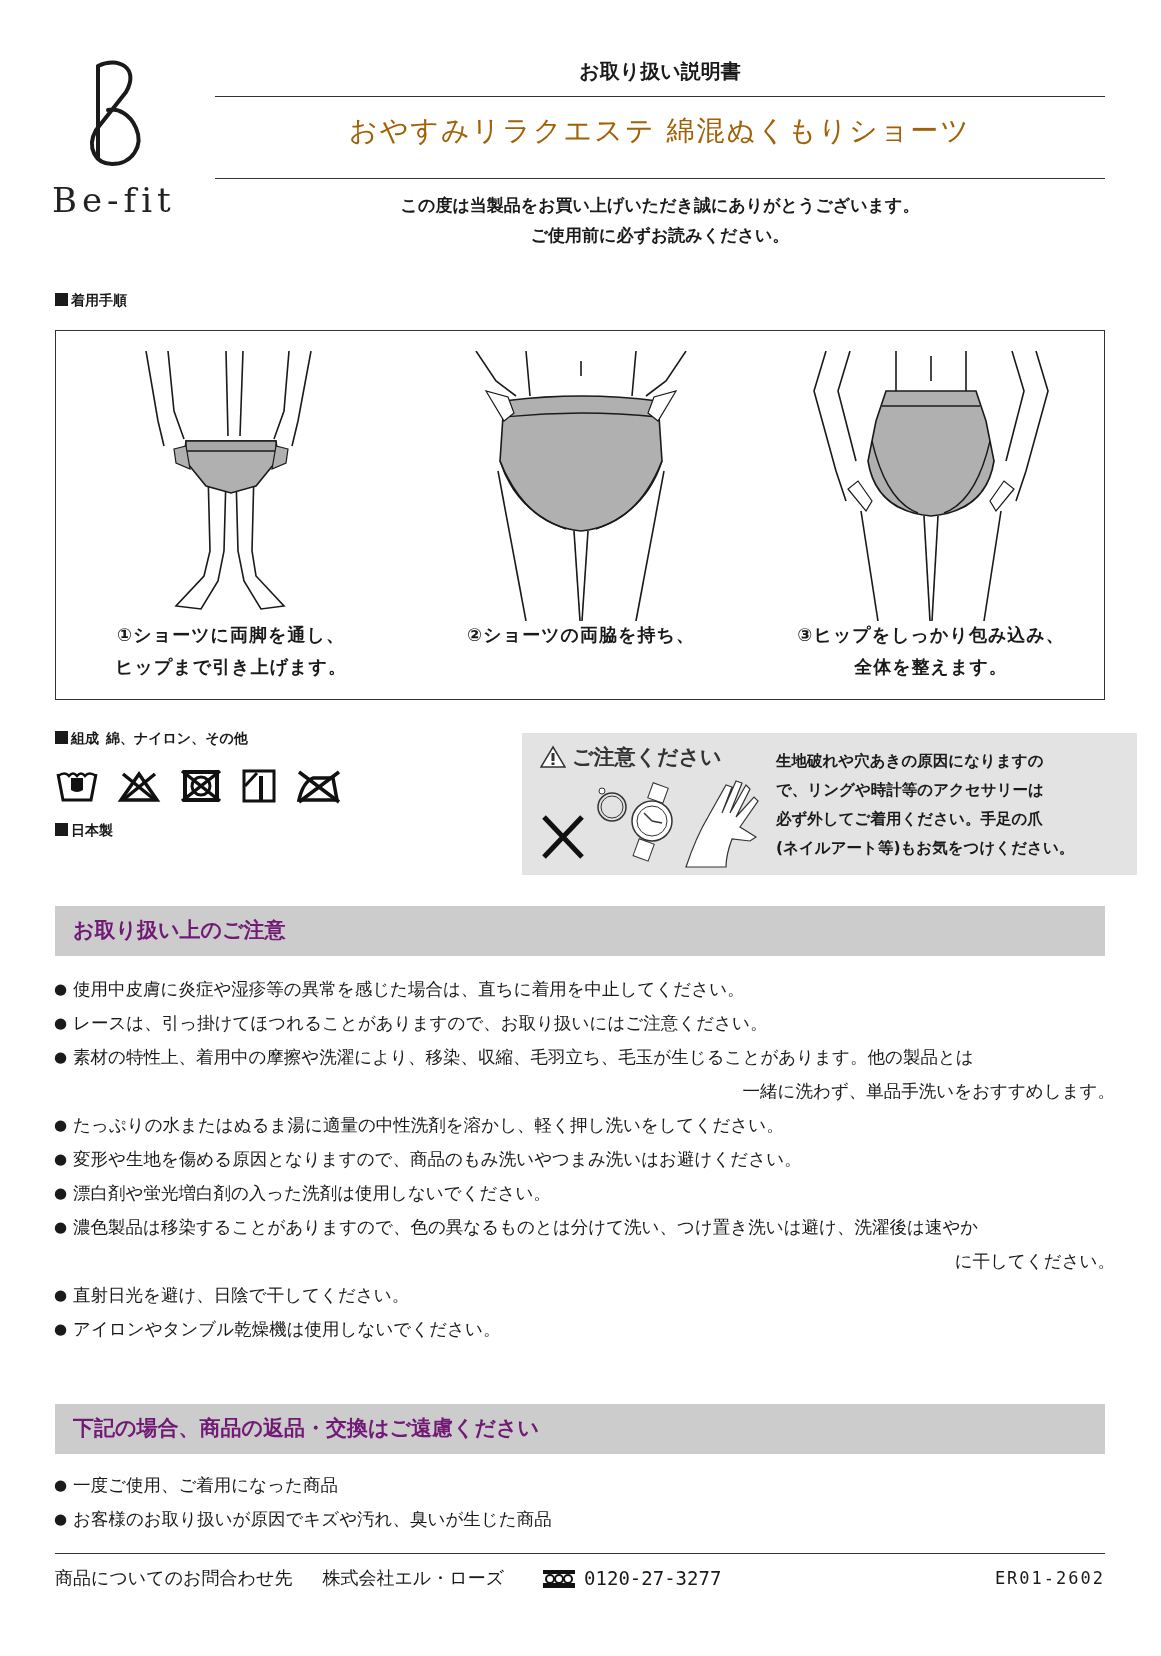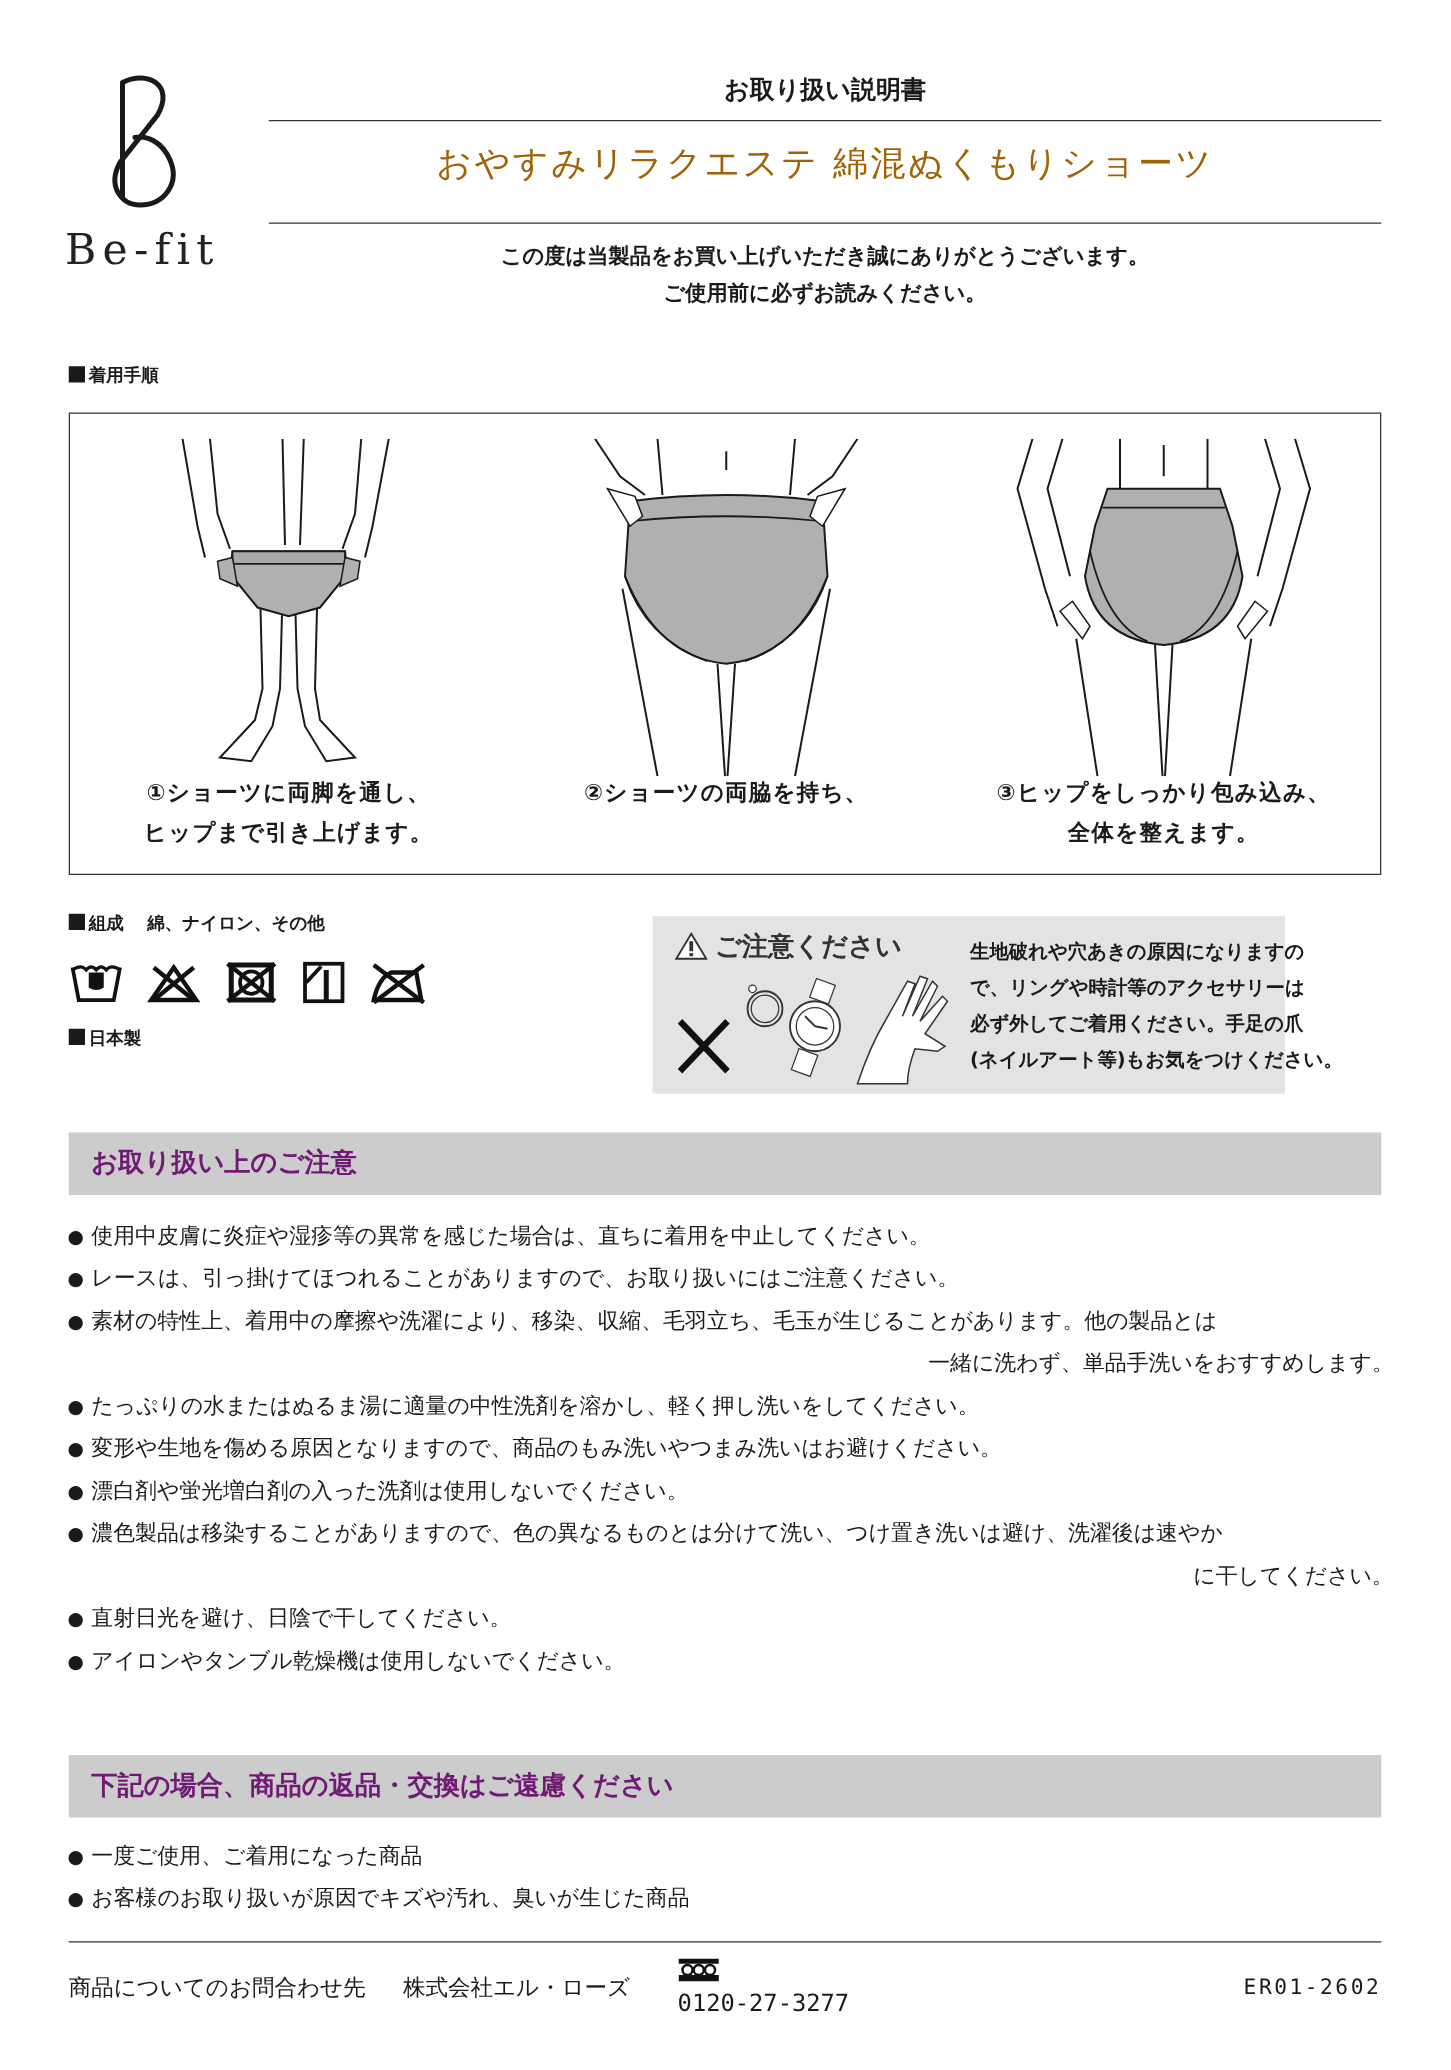--- a/index.html
+++ b/index.html
@@ -32,42 +32,42 @@
   .step svg { position: absolute; left: 50px; top: 20px; }
   .step-caption { position: absolute; left: 0; top: 288px; width: 350px; text-align: center; font-size: 18px; font-weight: bold; line-height: 32px; letter-spacing: 1px; }
 
   
   .composition { left: 55px; top: 730px; }
   .care-icons { left: 55px; top: 768px; display: flex; gap: 18px; }
   .care-icons svg { display: block; }
   .made-in { left: 55px; top: 822px; }
 
   
-  .caution-box { left: 522px; top: 733px; width: 506px; height: 142px; background: #e3e3e3; }
+  .caution-box { left: 522px; top: 733px; width: 615px; height: 142px; background: #e3e3e3; }
   .caution-title { position: absolute; left: 18px; top: 10px; font-size: 21px; font-weight: bold; color: #333; display: flex; align-items: center; gap: 6px; }
   .caution-illus { position: absolute; left: 14px; top: 44px; }
   .caution-text { position: absolute; left: 254px; top: 14px; width: 320px; font-size: 15.5px; font-weight: bold; line-height: 29px; }
 
   
   .sec-header { left: 55px; width: 1050px; height: 50px; background: #cccccc; }
   .sec-header span { position: absolute; left: 18px; top: 10px; font-size: 21px; font-weight: bold; color: #701a75; }
   .sec-1 { top: 906px; }
   .sec-2 { top: 1404px; }
 
   .bullets { left: 55px; width: 1060px; font-size: 17.5px; line-height: 34px; }
   .bullets li { list-style: none; position: relative; padding-left: 18px; }
   .bullets li::before { content: "●"; position: absolute; left: -1px; top: 0; font-size: 15px; }
   .bullets li .cont { display: block; text-align: right; }
   .list-1 { top: 972px; }
   .list-2 { top: 1468px; }
 
   .rule-footer { left: 55px; top: 1553px; width: 1050px; }
   .footer { left: 55px; top: 1566px; width: 1050px; font-size: 18px; display: flex; align-items: center; }
   .footer .contact { margin-right: 30px; }
-  .footer .free-dial { display: inline-flex; align-items: flex-start; gap: 6px; font-family: "DejaVu Sans Mono", "Liberation Mono", monospace; font-size: 19px; flex-direction: column; }
+  .footer .free-dial { display: inline-flex; align-items: flex-end; gap: 6px; font-family: "DejaVu Sans Mono", "Liberation Mono", monospace; font-size: 19px; }
   .footer .code { margin-left: auto; font-family: "DejaVu Sans Mono", "Liberation Mono", monospace; font-size: 17px; letter-spacing: 2px; }
 </style>
 </head>
 <body>
 
 <svg class="abs logo-b" viewBox="0 0 70 112" width="70" height="112">
   <path d="M20 8 C 40 -2, 62 10, 48 34 L 18 72 C 8 90, 18 106, 34 106 C 54 106, 66 88, 58 70 C 52 56, 40 50, 30 52 M20 8 L 20 100" fill="none" stroke="#1a1a1a" stroke-width="4" stroke-linecap="round"></path>
 </svg>
 <div class="abs logo-text">Be-fit</div>
 
@@ -158,21 +158,21 @@
     </svg>
     <div class="step-caption">
       <div>③ヒップをしっかり包み込み、</div>
       <div>全体を整えます。</div>
     </div>
   </div>
 </div>
 
 <div class="abs sq-label composition">
   <span class="sq"></span><span>組成</span>
-  <span style="margin-left:14px;text-align:center;">綿、ナイロン、その他</span>
+  <span style="margin-left:2px;text-align:center;">綿、ナイロン、その他</span>
 </div>
 
 <div class="abs care-icons">
   <svg width="44" height="36" viewBox="0 0 44 36">
     <path d="M3 6 L8 32 L36 32 L41 6" fill="none" stroke="#111" stroke-width="3"></path>
     <path d="M3 8 Q10 3 14 8 Q18 3 22 8 Q26 3 30 8 Q34 3 41 8" fill="none" stroke="#111" stroke-width="2.5"></path>
     <path d="M16 10 L16 22 Q22 26 28 22 L28 10 Z" fill="#111"></path>
   </svg>
   <svg width="44" height="36" viewBox="0 0 44 36">
     <path d="M22 6 L40 32 L4 32 Z" fill="none" stroke="#111" stroke-width="3.5"></path>

